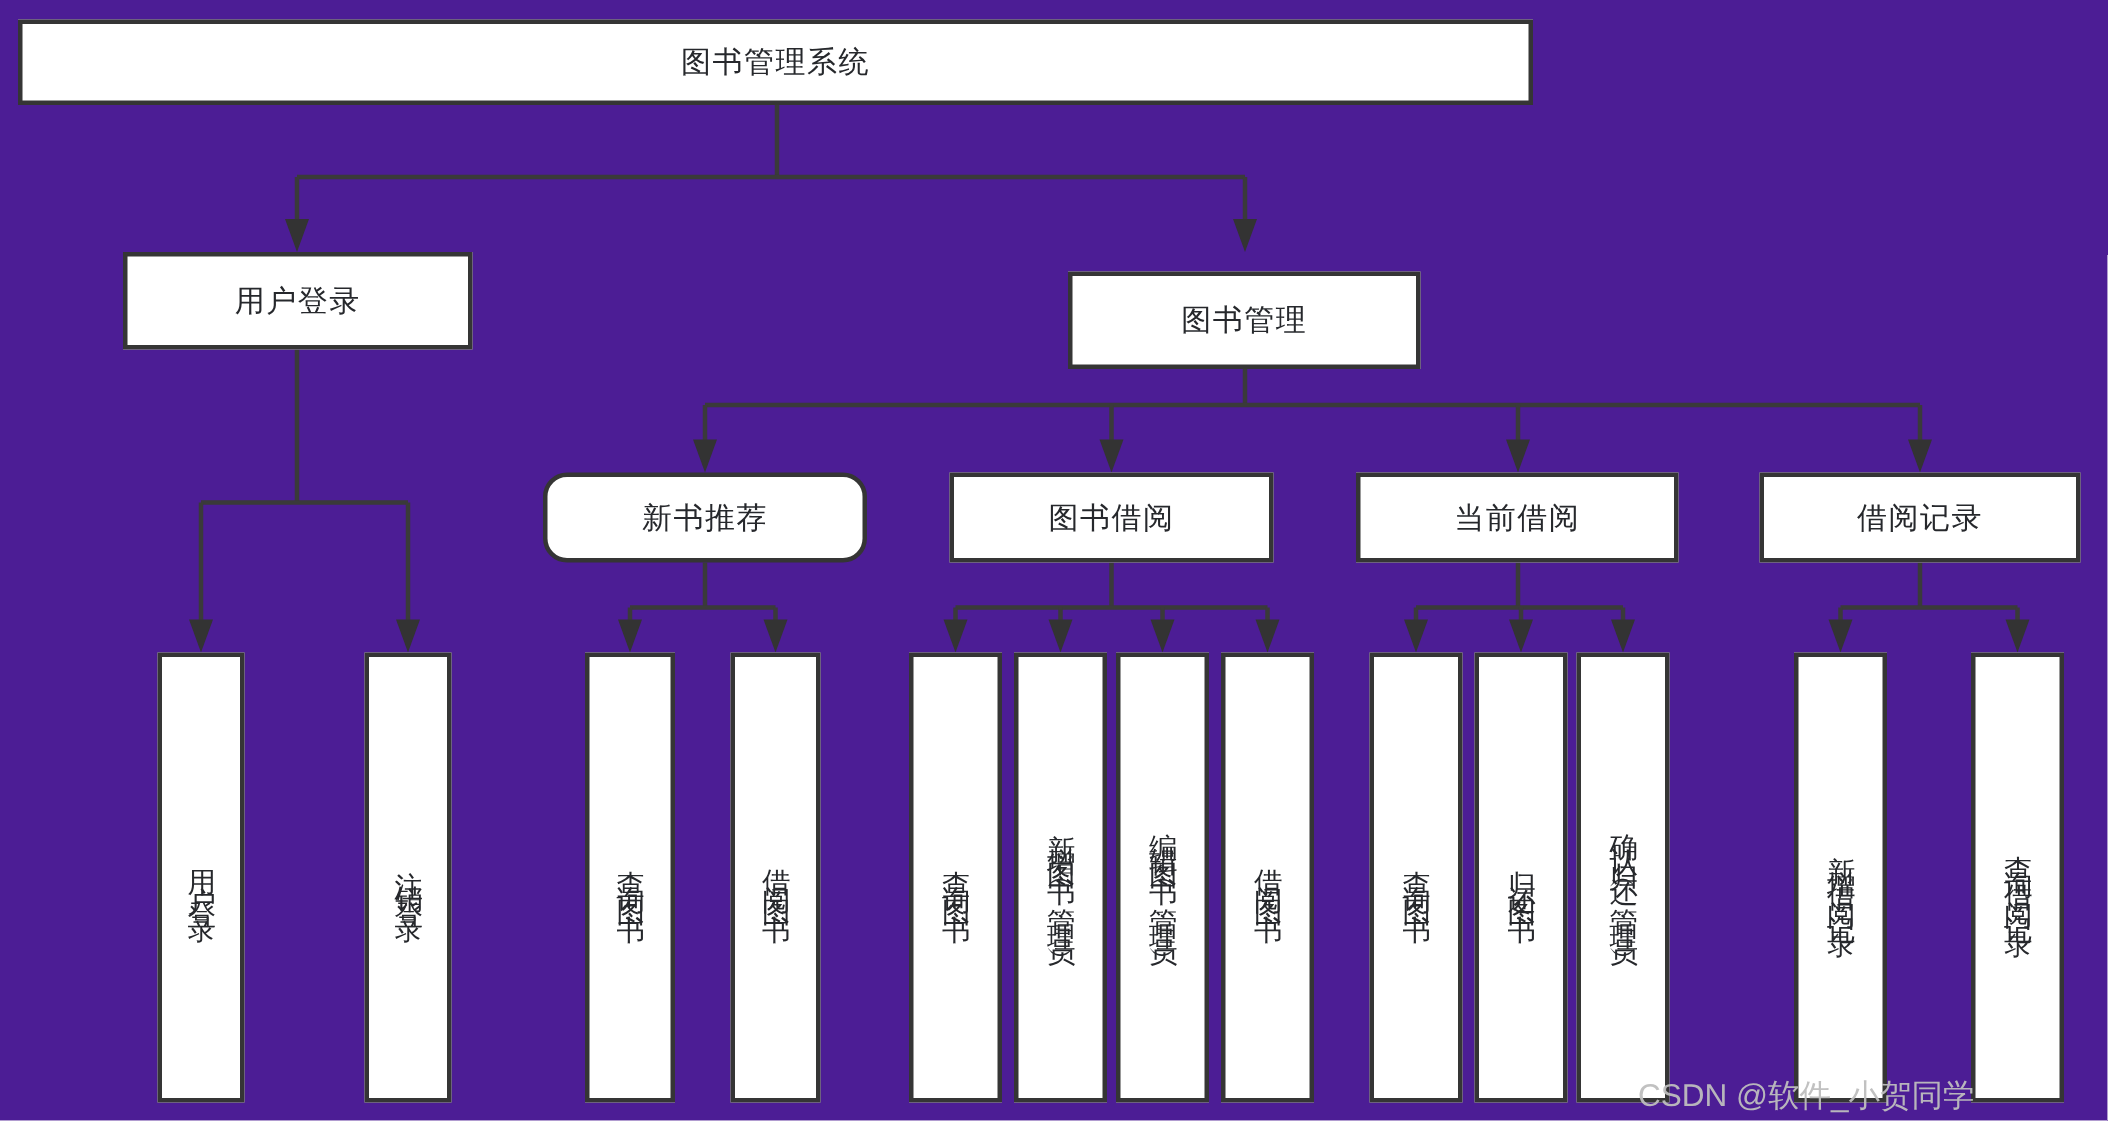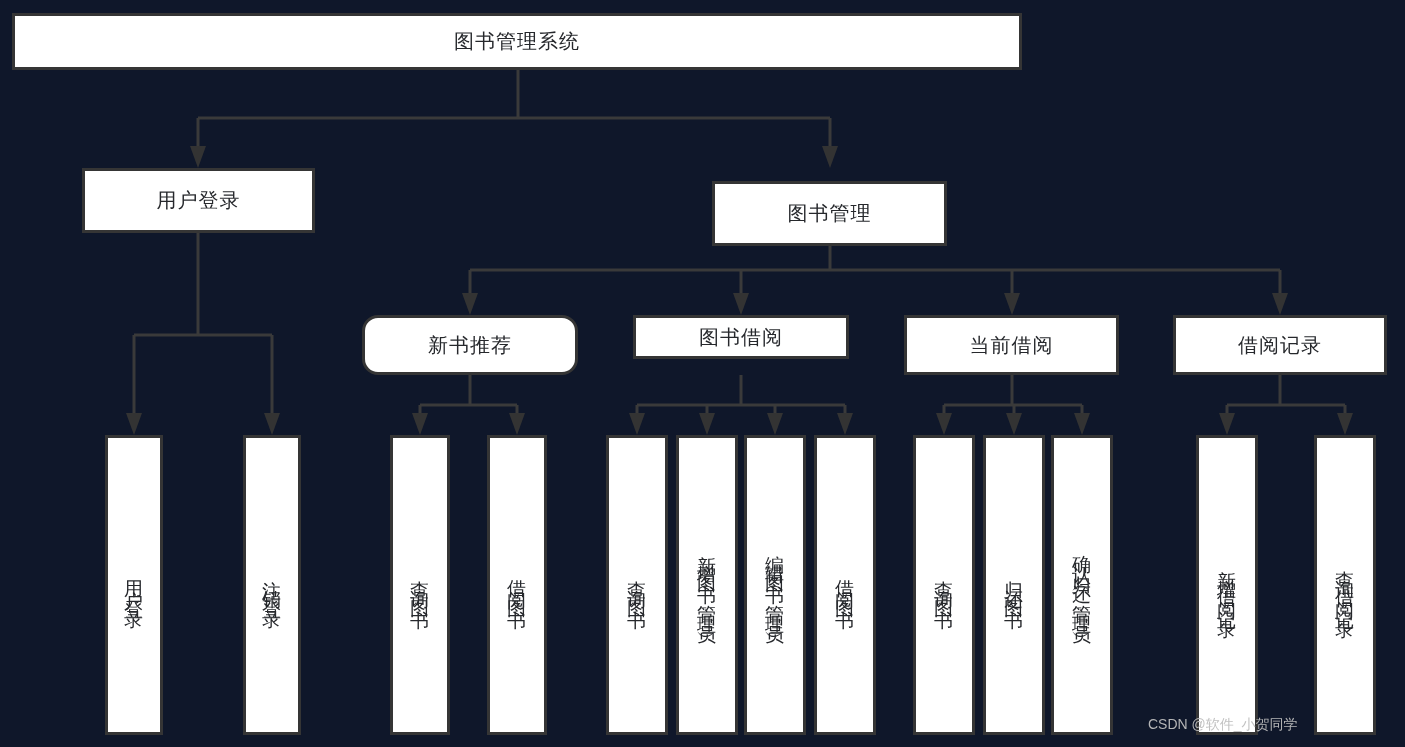--- a/index.html
+++ b/index.html
@@ -1,21 +1,21 @@
 <!DOCTYPE html>
 <html><head>
 <meta charset="utf-8">
 <style>
   html, body { margin: 0; padding: 0; background: #ffffff; }
   body { font-family: "Liberation Sans", sans-serif; }
   .canvas {
     position: relative;
     width: 1405px;
     height: 747px;
-    background: #0f172a;
+    background: #4c1d95;
     overflow: hidden;
   }
   .wires {
     position: absolute;
     left: 0; top: 0;
     width: 1405px; height: 747px;
     z-index: 1;
   }
   .node {
     position: absolute;
@@ -36,24 +36,24 @@
   .node.v span {
     writing-mode: vertical-rl;
     text-orientation: mixed;
     font-size: 19px;
     letter-spacing: 10px;
     line-height: 1;
     color: #26282c;
   }
   .watermark {
     position: absolute;
-    left: 1148px;
+    left: 1092px;
     top: 716px;
     z-index: 3;
-    font-size: 14px;
+    font-size: 21px;
     color: rgba(190,190,190,0.95);
     white-space: nowrap;
   }
 </style>
 </head>
 <body>
 
 <div class="canvas">
 
   <svg class="wires" viewBox="0 0 1405 747" xmlns="http://www.w3.org/2000/svg">
@@ -129,21 +129,21 @@
   <div class="node h" style="left:82px; top:168px; width:233px; height:65px;">
     <span>用户登录</span>
   </div>
   <div class="node h" style="left:712px; top:168px; width:235px; height:65px;margin-top:13px;">
     <span>图书管理</span>
   </div>
 
   <div class="node h" style="left:362px; top:315px; width:216px; height:60px;border-radius:16px;">
     <span>新书推荐</span>
   </div>
-  <div class="node h" style="left:633px; top:315px; width:216px; height:44px;">
+  <div class="node h" style="left:633px; top:315px; width:216px; height:60px;">
     <span>图书借阅</span>
   </div>
   <div class="node h" style="left:904px; top:315px; width:215px; height:60px;">
     <span>当前借阅</span>
   </div>
   <div class="node h" style="left:1173px; top:315px; width:214px; height:60px;">
     <span>借阅记录</span>
   </div>
 
   <div class="node v" style="left:105px; top:435px; width:58px; height:300px;">

